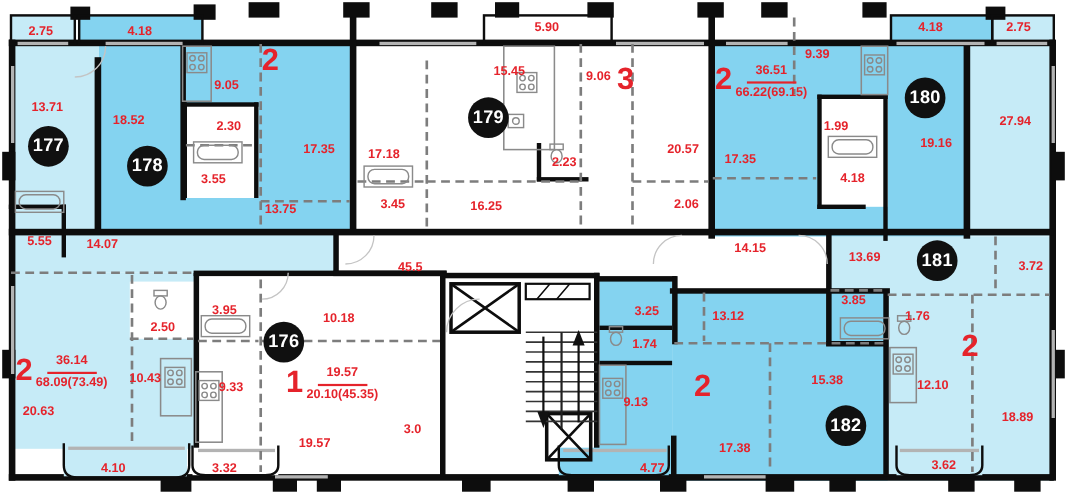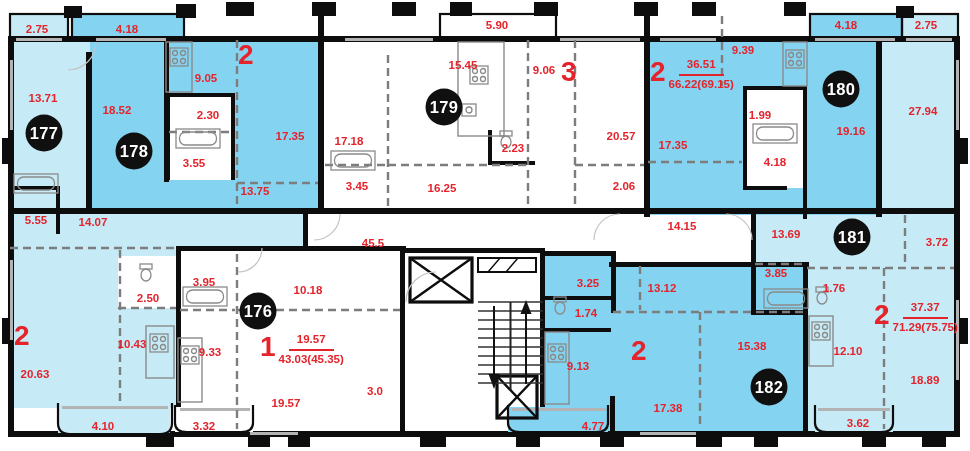--- a/index.html
+++ b/index.html
@@ -322,49 +322,49 @@
       <span class="dim-label" style="left: 925px; top: 380px;">18.89</span>
       <span class="dim-label" style="left: 103px; top: 426px;">4.10</span>
       <span class="dim-label" style="left: 204px; top: 426px;">3.32</span>
       <span class="dim-label" style="left: 593px; top: 426px;">4.77</span>
       <span class="dim-label" style="left: 858px; top: 423px;">3.62</span>
       <div class="apt-badge" style="left: 258px; top: 311px;">176</div>
       <div class="apt-header" style="left: 260px; top: 332px;">
         <span class="type">1</span>
         <span class="frac">
           <span class="top">19.57</span>
-          <span class="bot">43.03(45.35)</span>
+          <span class="bot">20.10(45.35)</span>
         </span>
       </div>
       <div class="apt-badge" style="left: 44px; top: 133px;">177</div>
       <div class="apt-header" style="left: 14px; top: 321px;">
         <span class="type">2</span>
+        <span class="frac">
+          <span class="top">36.14</span>
+          <span class="bot">68.09(73.49)</span>
+        </span>
       </div>
       <div class="apt-badge" style="left: 134px; top: 151px;">178</div>
       <div class="apt-header" style="left: 238px; top: 40px;">
         <span class="type">2</span>
       </div>
       <div class="apt-badge" style="left: 444px; top: 107px;">179</div>
       <div class="apt-header" style="left: 561px; top: 57px;">
         <span class="type">3</span>
       </div>
       <div class="apt-badge" style="left: 841px; top: 89px;">180</div>
       <div class="apt-header" style="left: 650px; top: 57px;">
         <span class="type">2</span>
         <span class="frac">
           <span class="top">36.51</span>
           <span class="bot">66.22(69.15)</span>
         </span>
       </div>
       <div class="apt-badge" style="left: 852px; top: 237px;">181</div>
       <div class="apt-header" style="left: 874px; top: 300px;">
         <span class="type">2</span>
-        <span class="frac">
-          <span class="top">37.37</span>
-          <span class="bot">71.29(75.75)</span>
-        </span>
       </div>
       <div class="apt-badge" style="left: 769px; top: 387px;">182</div>
       <div class="apt-header" style="left: 631px; top: 336px;">
         <span class="type">2</span>
       </div>
     </div>
 </div>
 
 </body></html>

